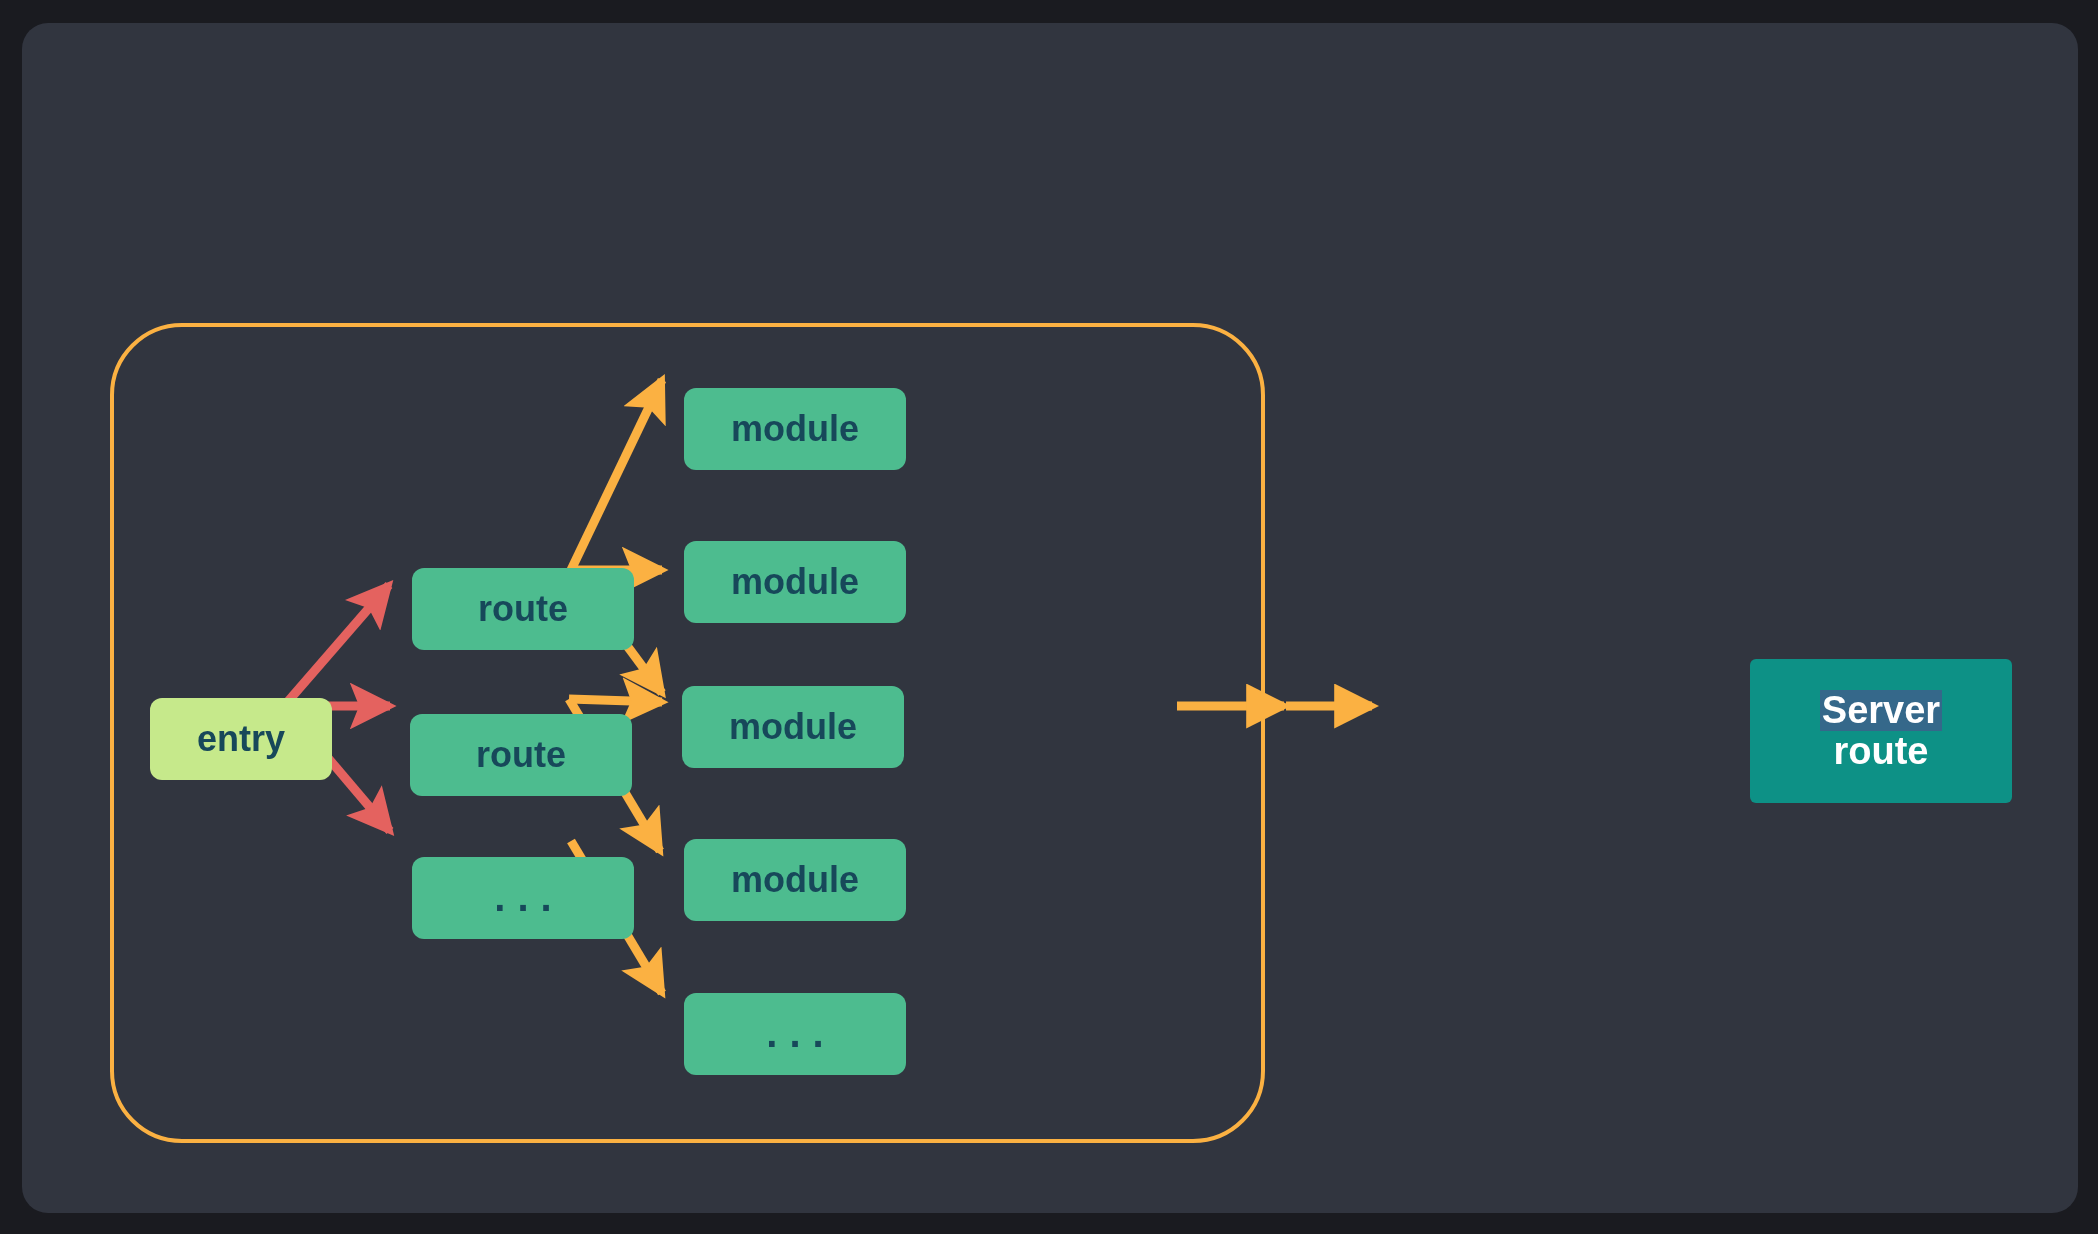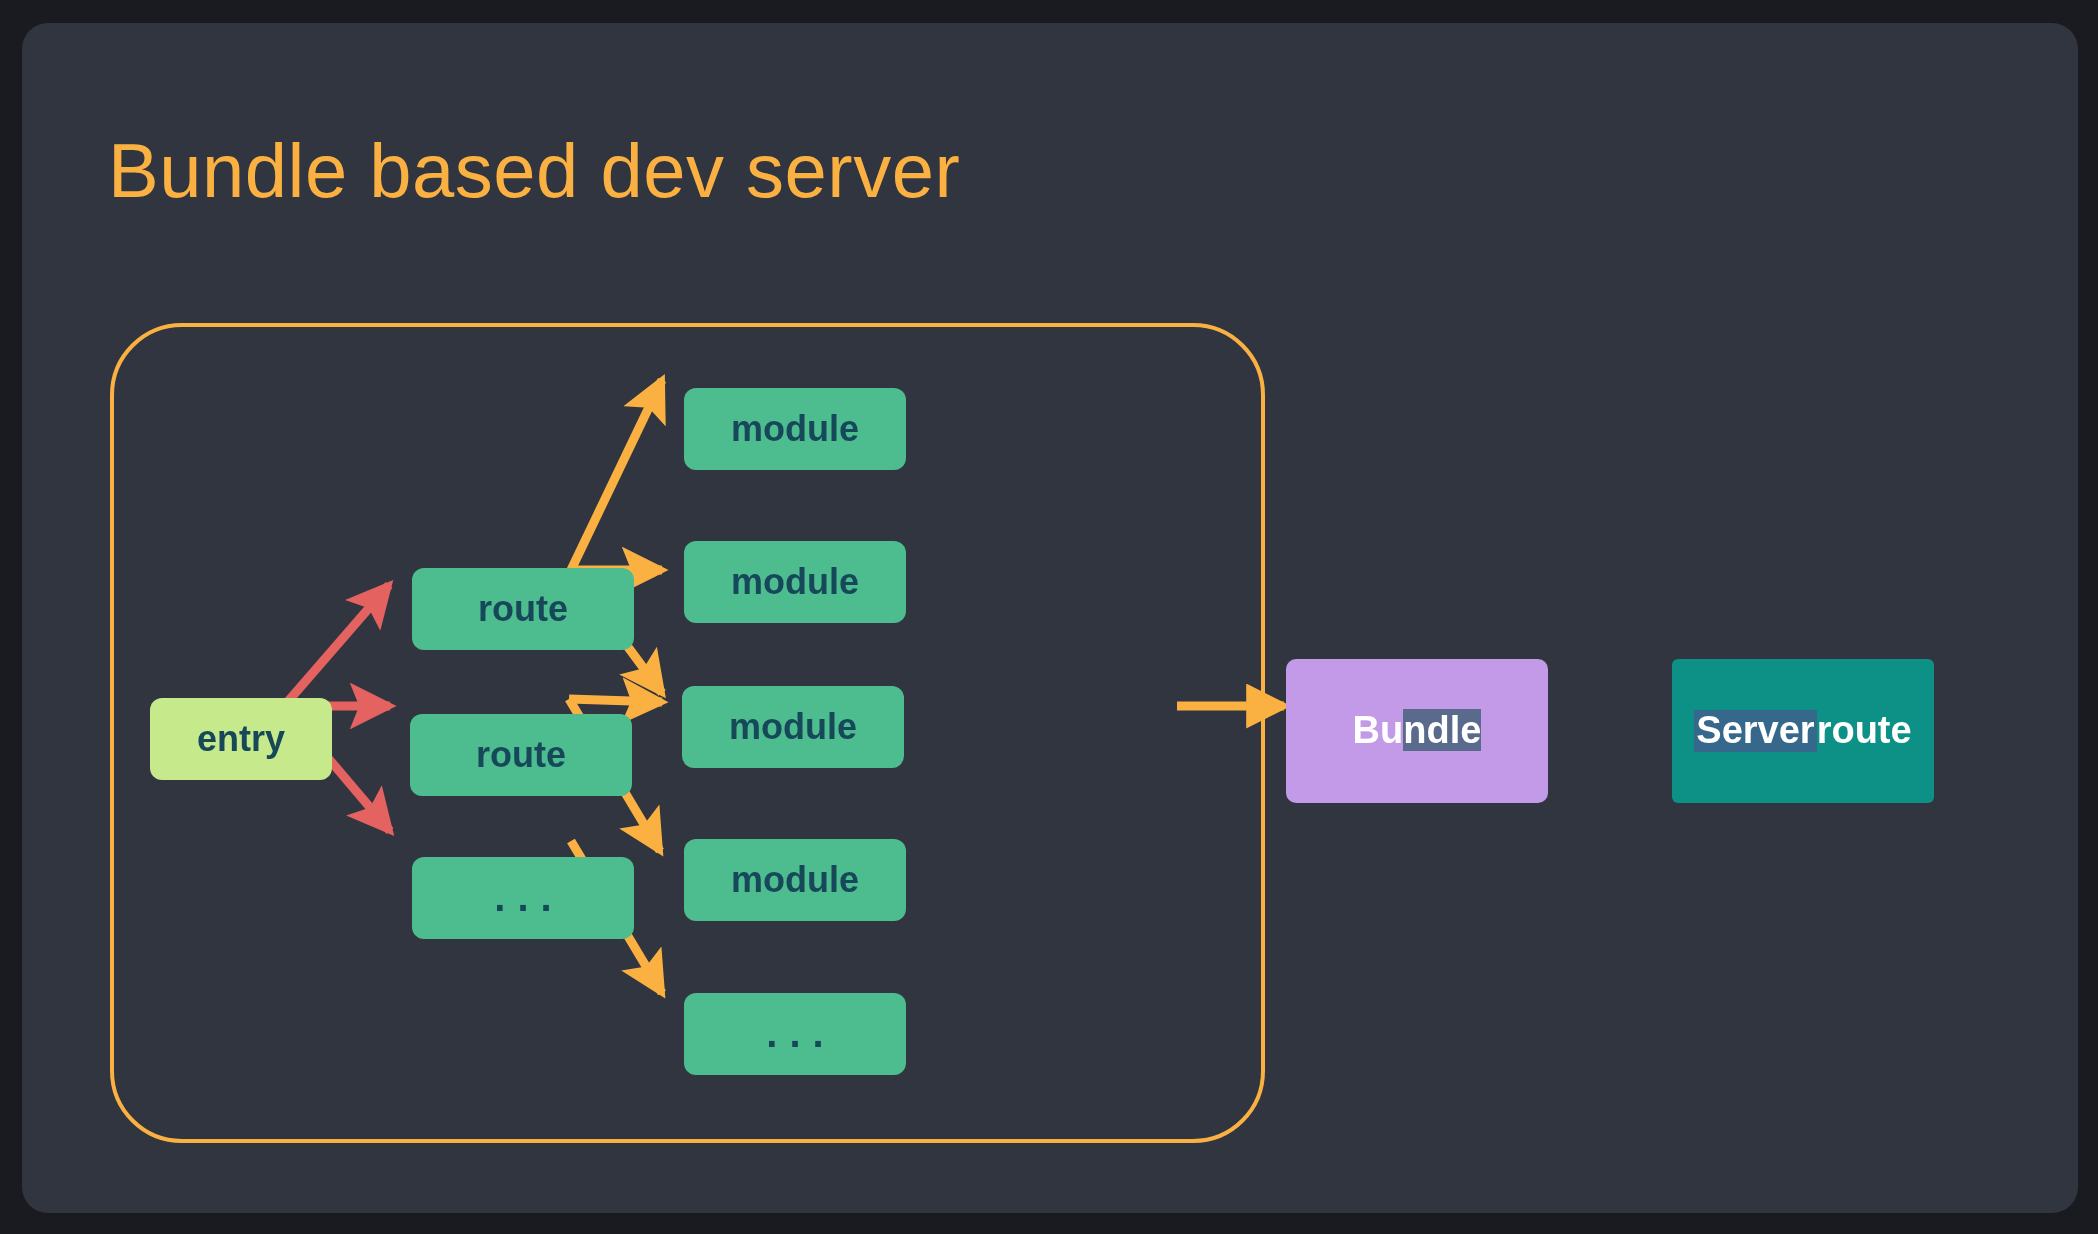--- a/index.html
+++ b/index.html
@@ -119,21 +119,20 @@
     padding: 0 2px;
   }
 </style>
 </head>
 <body>
 
 <div id="stage">
 
   <div id="slide">
 
-    <div id="slide-title">Bundle based dev server</div>
 
     <div id="graph-container"></div>
 
     <svg id="edges" viewBox="0 0 2056 1190" width="2056" height="1190">
       <defs>
         <marker id="arrow-red" viewBox="0 0 10 10" refX="8.6" refY="5" markerWidth="5.2" markerHeight="5.2" orient="auto-start-reverse">
           <path d="M 0 0 L 10 5 L 0 10 L 2 5 z" fill="#e4625f"></path>
         </marker>
         <marker id="arrow-orange" viewBox="0 0 10 10" refX="8.6" refY="5" markerWidth="5.2" markerHeight="5.2" orient="auto-start-reverse">
           <path d="M 0 0 L 10 5 L 0 10 L 2 5 z" fill="#fbb142"></path>
@@ -195,23 +194,20 @@
     </div>
 
     <div class="node node-green" style="left:662px; top:791px; width:222px; height:82px;">
       <span>module</span>
     </div>
 
     <div class="node node-green" style="left:662px; top:945px; width:222px; height:82px;">
       <span class="dots">...</span>
     </div>
 
-    <div class="node node-bundle" style="left:1264px; top:611px; width:262px; height:144px; border-radius:10px;">
-      <span><span>Bu</span><span class="sel-bundle">ndle</span></span>
-    </div>
-
-    <div class="node node-server" style="left:1650px; top:611px; width:262px; height:144px; border-radius:6px; ">
+
+    <div class="node node-server" style="left:1728px; top:611px; width:262px; height:144px; border-radius:6px; flex-direction:column;">
       <span class="sel-server">Server</span>
       <span>route</span>
     </div>
 
   </div>
 </div>
 
 </body></html>

